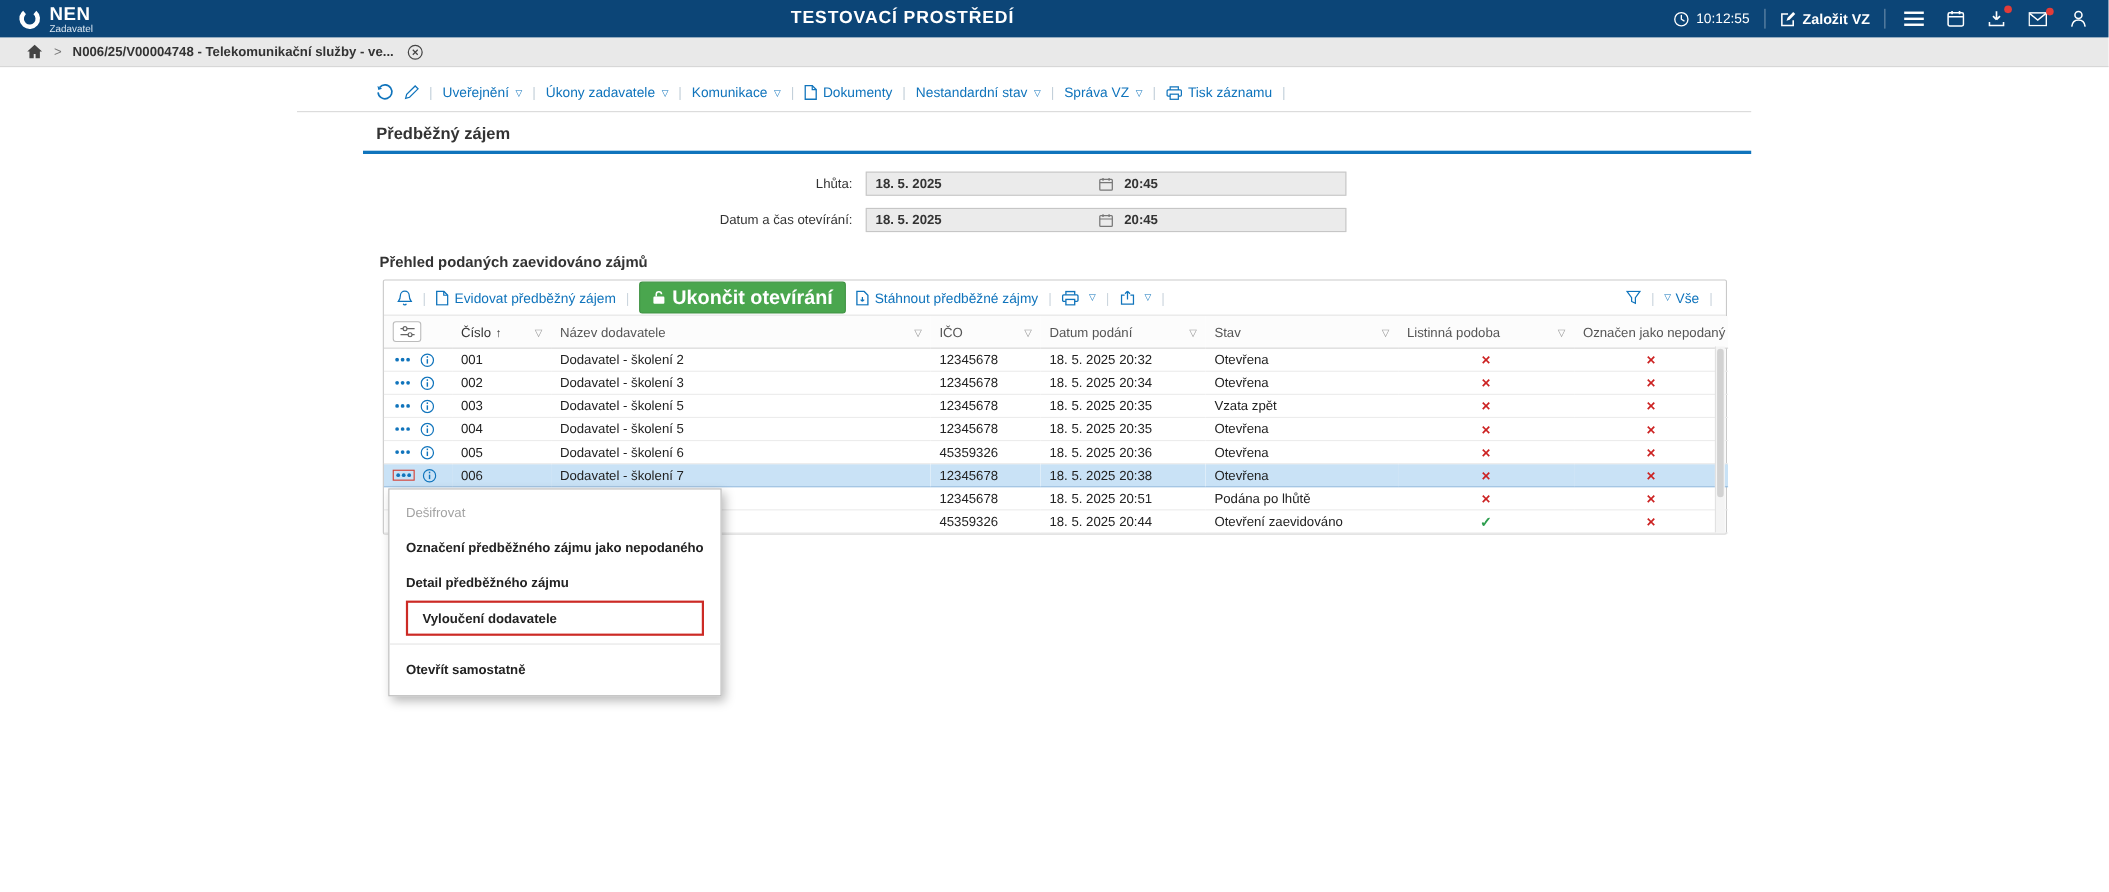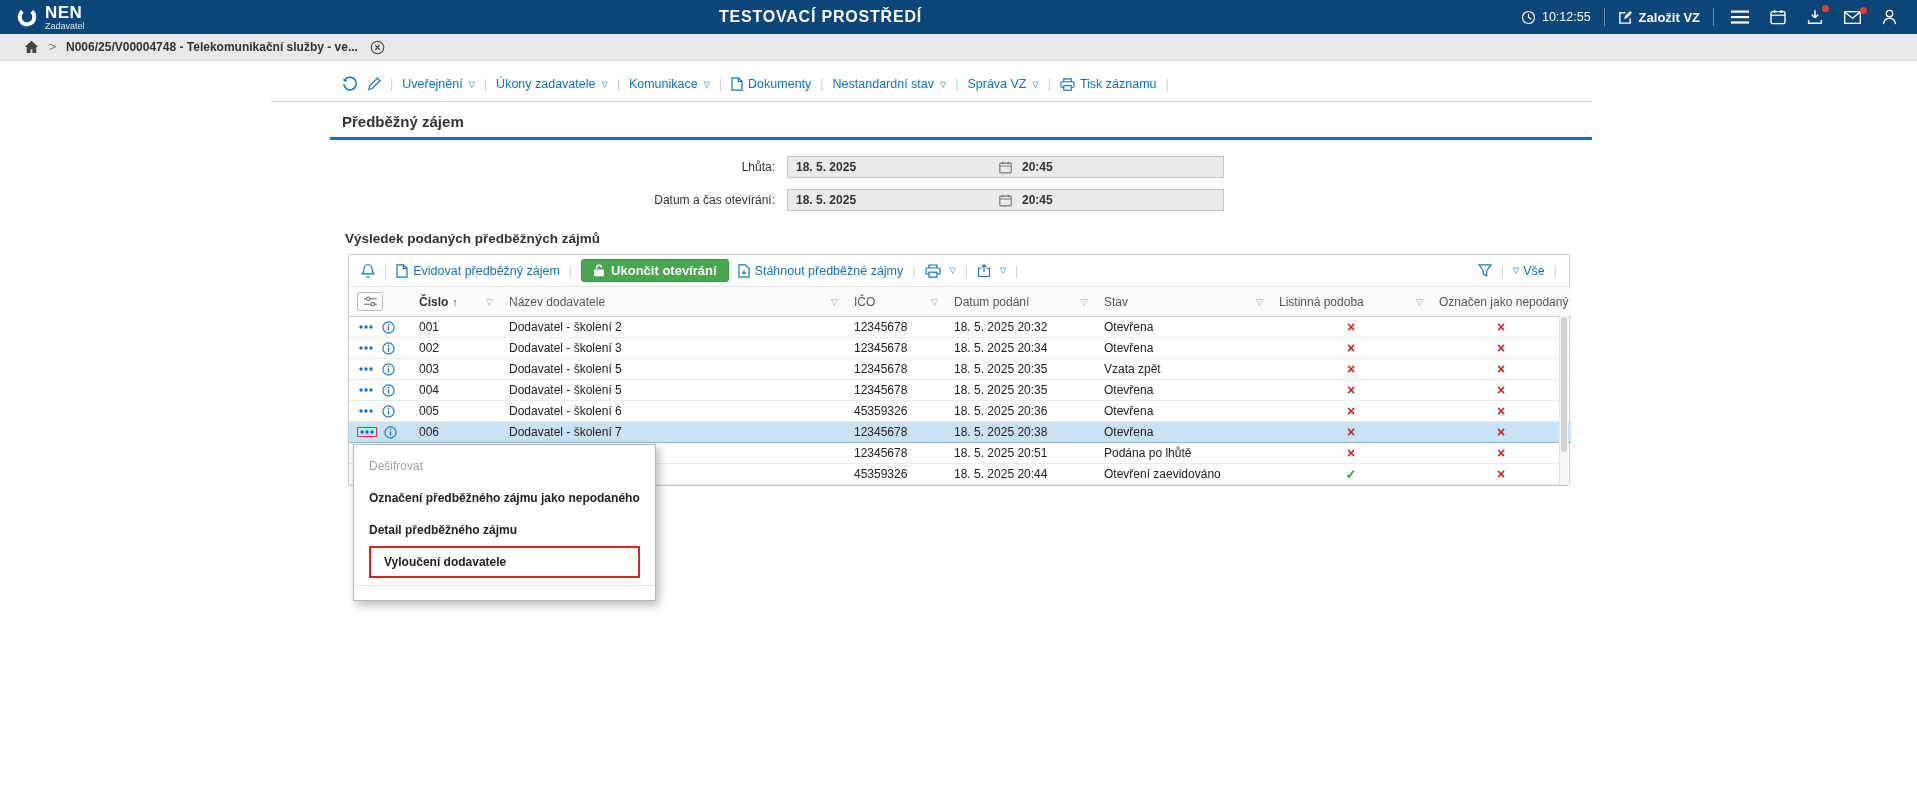--- a/index.html
+++ b/index.html
@@ -96,34 +96,34 @@
   }
   .card-toolbar {
     height:32px; display:flex; align-items:center; gap:9px; padding:0 12px;
     border-bottom:1px solid #e3e3e3; font-size:12.5px;
   }
   .tb-icon { display:flex; align-items:center; cursor:pointer; }
   .tb-sep { color:#ccd6de; }
   .tb-link { display:flex; align-items:center; gap:5px; color:#1074bc; cursor:pointer; white-space:nowrap; }
   .btn-green {
     display:flex; align-items:center; gap:6px; background:#4aa64e; border:1px solid #3f9243;
-    color:#fff; font-family:inherit; font-size:13px; font-weight:bold;
+    color:#fff; font-family:inherit; font-size:18px; font-weight:bold;
     padding:3px 11px; border-radius:3px; cursor:pointer; white-space:nowrap;
   }
   .tb-right { margin-left:auto; display:flex; align-items:center; gap:9px; }
   .vse { display:flex; align-items:center; gap:4px; color:#1074bc; cursor:pointer; }
   .tri-txt { font-size:8px; color:#1074bc; }
 
   
   table.grid { width:100%; border-collapse:collapse; font-size:12px; table-layout:fixed; }
   table.grid th {
     font-weight:normal; color:#555; text-align:left; padding:5px 8px;
     border-bottom:1px solid #d5d5d5; background:#fcfcfc; height:27px; white-space:nowrap; overflow:hidden;
   }
-  th .th-bold { font-weight:bold; color:#333; }
+  th .th-bold { font-weight:normal; color:#333; }
   .sort-arrow { color:#333; font-weight:bold; margin-left:4px; font-size:11px; }
   .th-filter { float:right; color:#9a9a9a; font-size:9px; margin-top:2px; cursor:pointer; }
   .sliders-box {
     display:inline-flex; align-items:center; justify-content:center;
     width:26px; height:19px; border:1px solid #bbb; border-radius:3px; background:#fff; cursor:pointer;
   }
   table.grid td {
     padding:2px 8px; border-bottom:1px solid #ececec; height:21px;
     white-space:nowrap; overflow:hidden; color:#222;
   }
@@ -344,21 +344,21 @@
               <rect x="1" y="2.6" width="14" height="12" rx="1" fill="none" stroke="#777" stroke-width="1.4"></rect>
               <path d="M1 6.2h14" stroke="#777" stroke-width="1.2"></path>
               <path d="M4.6 1v3M11.4 1v3" stroke="#777" stroke-width="1.5"></path>
             </svg>
         </span>
         <span class="dt-time">20:45</span>
       </div>
     </div>
   </div>
 
-  <h2 class="section-title">Výsledek podaných předběžných zájmů</h2>
+  <h2 class="section-title">Přehled podaných zaevidováno zájmů</h2>
 
   <div class="table-card">
     <div class="card-toolbar">
       <span class="tb-icon">
         <svg width="14" height="16" viewBox="0 0 16 18">
             <path d="M8 1.8a4.6 4.6 0 0 1 4.6 4.6c0 3.2 1 4.8 2 5.9H1.4c1-1.1 2-2.7 2-5.9A4.6 4.6 0 0 1 8 1.8z" fill="none" stroke="#1074bc" stroke-width="1.3"></path>
             <path d="M6.4 14.8a1.7 1.7 0 0 0 3.2 0" fill="none" stroke="#1074bc" stroke-width="1.3"></path>
           </svg>
       </span>
       <span class="tb-sep">|</span>
@@ -698,16 +698,17 @@
     <div class="scroll-strip">
       <div class="scroll-thumb"></div>
     </div>
 
     <div class="context-menu" id="ctx-menu">
         <div class="menu-item disabled">Dešifrovat</div>
         <div class="menu-item">Označení předběžného zájmu jako nepodaného</div>
         <div class="menu-item">Detail předběžného zájmu</div>
         <div class="menu-item highlighted">Vyloučení dodavatele</div>
         <div class="menu-sep"></div>
+        <div class="menu-item">Otevřít samostatně</div>
       </div>
   </div>
 
 </div>
 
 </body></html>

